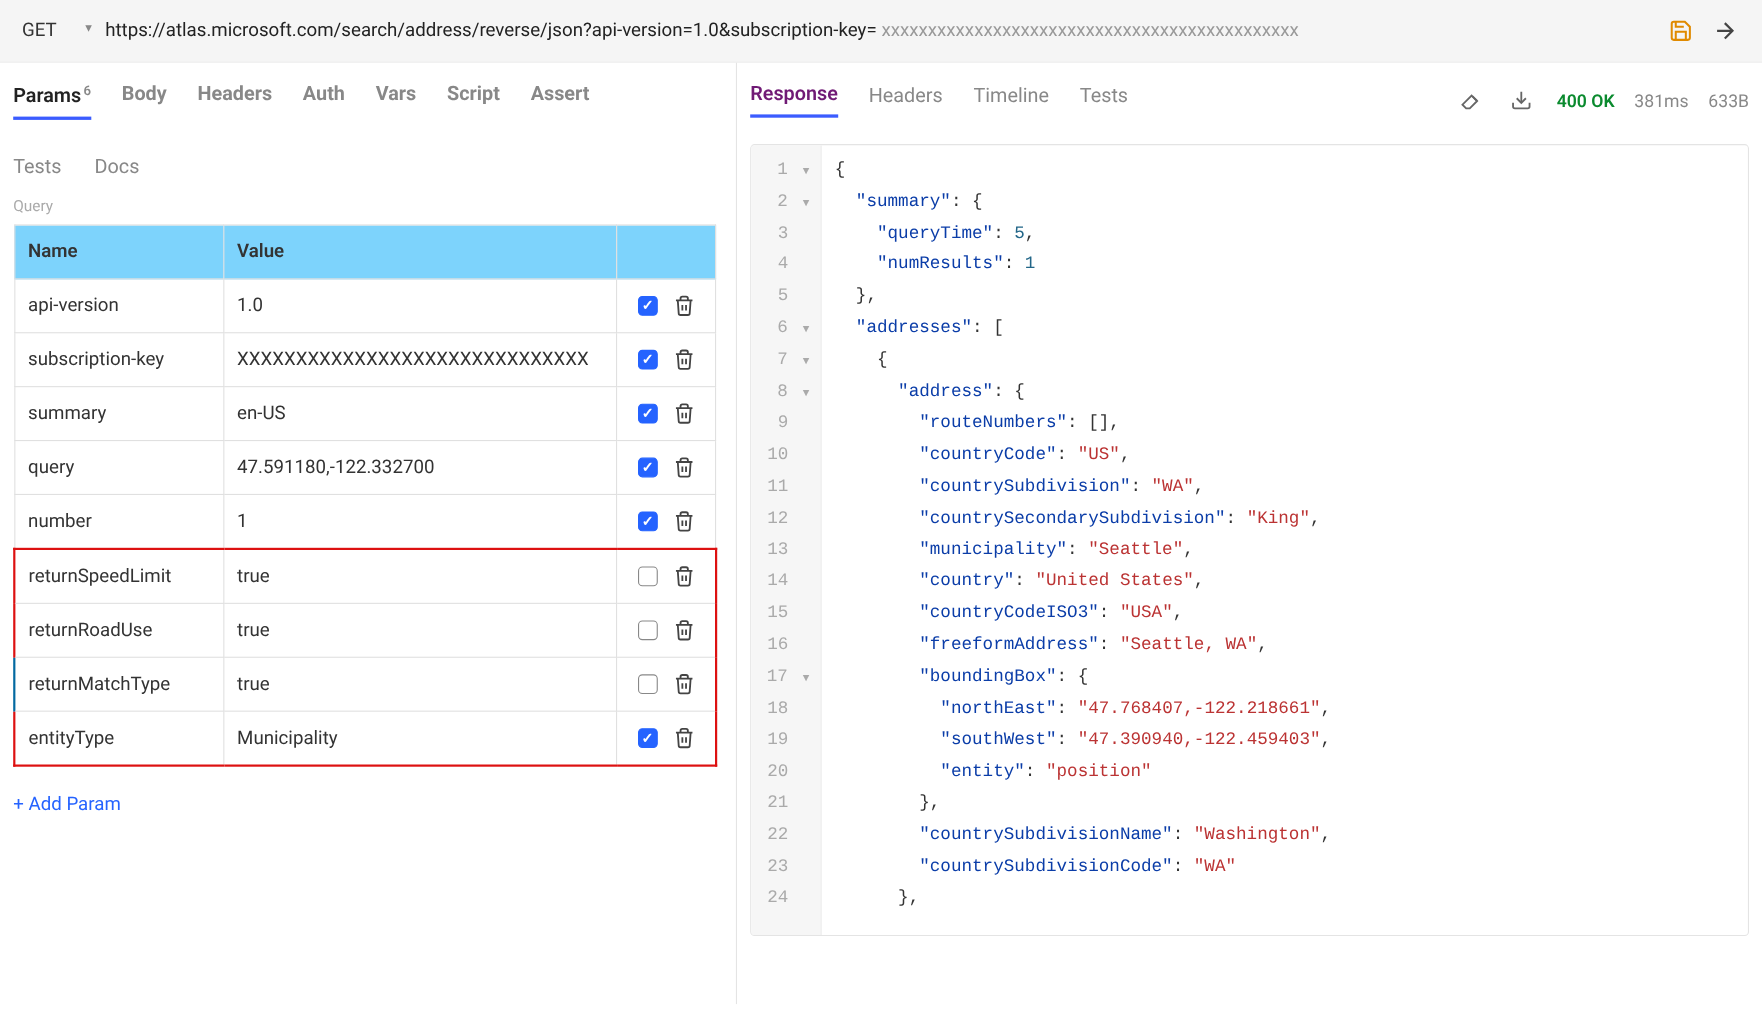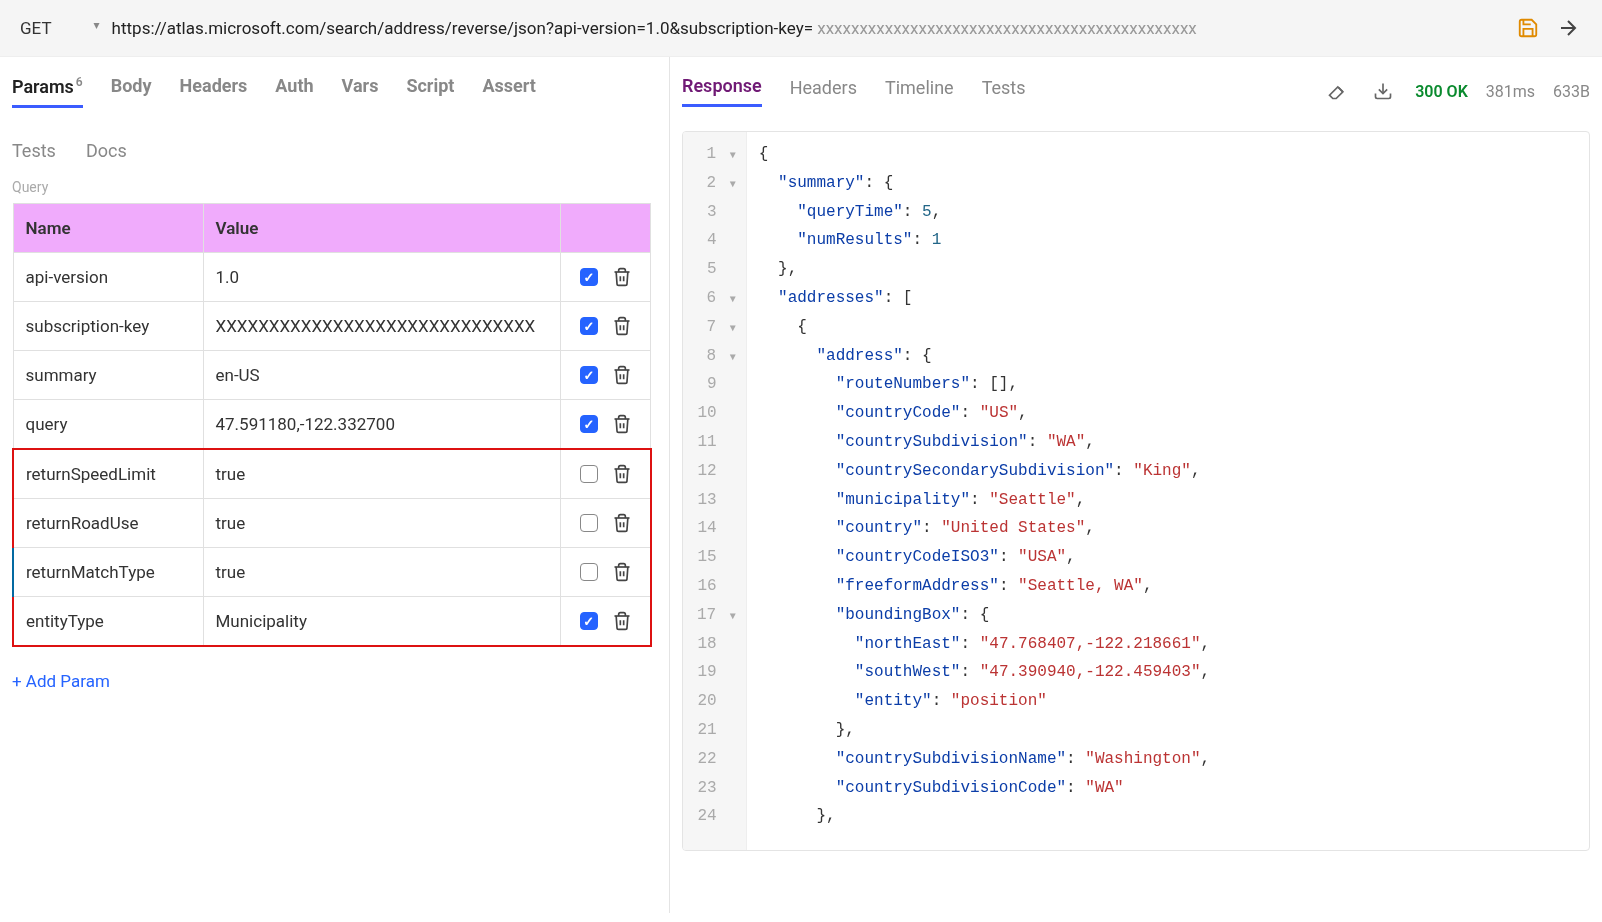--- a/index.html
+++ b/index.html
@@ -1,37 +1,37 @@
 <!DOCTYPE html>
 <html><head>
 <meta charset="utf-8">
 <style>
 * { box-sizing: border-box; margin: 0; padding: 0; }
 body { font-family: -apple-system, BlinkMacSystemFont, "Segoe UI", Roboto, sans-serif; font-size: 16px; color: #333; background: #fff; }
 .topbar { display: flex; align-items: center; gap: 12px; background: #f5f5f5; padding: 14px 20px; border-bottom: 1px solid #eee; }
-.method { display: flex; align-items: flex-start; gap: 42px; color: #333; font-size: 17px; cursor: pointer; }
+.method { display: flex; align-items: flex-start; gap: 26px; color: #333; font-size: 17px; cursor: pointer; }
 .chev { font-size: 12px; color: #888; }
 .url { flex: 1; font-size: 17px; color: #222; overflow: hidden; white-space: nowrap; }
 .url-mask { color: #999; letter-spacing: 0px; }
 .icon-btn { width: 28px; height: 28px; display: flex; align-items: center; justify-content: center; cursor: pointer; }
 .save-icon svg { stroke: #e08a00; }
 .send-icon svg { stroke: #444; }
 .main { display: flex; height: calc(922px - 66px); }
 .left { width: 670px; padding: 18px 8px; border-right: 1px solid #e4e4e4; }
 .right { flex: 1; padding: 18px 8px; }
 .tabs { display: flex; gap: 28px; padding: 0 4px 12px; border-bottom: 0; font-size: 18px; color: #888; }
 .tab { cursor: pointer; padding-bottom: 8px; font-weight: bold; }
 .tab.active { color: #222; font-weight: 600; border-bottom: 3px solid #3b5cff; }
 .sup { font-size: 12px; vertical-align: super; color: #888; font-weight: 600; margin-left: 2px; }
 .subtabs { display: flex; gap: 30px; font-size: 18px; color: #888; padding: 20px 4px 18px; }
 .subtab { cursor: pointer; }
 .section-label { font-size: 14px; color: #aaa; padding: 0 4px 8px; }
 table.params { width: 98%; border-collapse: collapse; margin-left: 4px; }
 table.params th, table.params td { border: 1px solid #e0e0e0; padding: 14px 12px; text-align: left; font-size: 17px; }
-table.params th { font-weight: 600; color: #333; background: #f0abfc; }
+table.params th { font-weight: 600; color: #333; background: #7dd3fc; }
 .name-col { width: 190px; }
 .val-col { }
 .act-col { width: 90px; text-align: center; }
 .act-cell { display: flex; align-items: center; justify-content: center; gap: 14px; }
 .cb { width: 18px; height: 18px; border: 1.5px solid #888; border-radius: 4px; display: inline-flex; align-items: center; justify-content: center; background: #fff; cursor: pointer; }
 .cb.checked { background: #2563ff; border-color: #2563ff; }
 .cb.checked::after { content: "✓"; color: #fff; font-size: 13px; font-weight: 700; }
 .trash { cursor: pointer; display: inline-flex; }
 .trash svg { stroke: #444; }
 .add-param { color: #2563ff; font-size: 17px; cursor: pointer; padding: 24px 4px 8px; }
@@ -167,20 +167,37 @@
                     <polyline points="3 6 5 6 21 6"></polyline>
                     <path d="M19 6l-1 14a2 2 0 0 1-2 2H8a2 2 0 0 1-2-2L5 6"></path>
                     <path d="M10 11v6M14 11v6"></path>
                     <path d="M8 6V4a2 2 0 0 1 2-2h4a2 2 0 0 1 2 2v2"></path>
                   </svg>
                 </span>
               </div>
             </td>
           </tr>
           <tr>
+            <td>number</td>
+            <td>1</td>
+            <td>
+              <div class="act-cell">
+                <span class="cb checked"></span>
+                <span class="trash">
+                  <svg width="20" height="20" viewBox="0 0 24 24" fill="none" stroke-width="2">
+                    <polyline points="3 6 5 6 21 6"></polyline>
+                    <path d="M19 6l-1 14a2 2 0 0 1-2 2H8a2 2 0 0 1-2-2L5 6"></path>
+                    <path d="M10 11v6M14 11v6"></path>
+                    <path d="M8 6V4a2 2 0 0 1 2-2h4a2 2 0 0 1 2 2v2"></path>
+                  </svg>
+                </span>
+              </div>
+            </td>
+          </tr>
+          <tr>
             <td style="border-left:2px solid #d11;border-top:2px solid #d11;">returnSpeedLimit</td>
             <td style="border-top:2px solid #d11;">true</td>
             <td style="border-right:2px solid #d11;border-top:2px solid #d11;">
               <div class="act-cell">
                 <span class="cb"></span>
                 <span class="trash">
                   <svg width="20" height="20" viewBox="0 0 24 24" fill="none" stroke-width="2">
                     <polyline points="3 6 5 6 21 6"></polyline>
                     <path d="M19 6l-1 14a2 2 0 0 1-2 2H8a2 2 0 0 1-2-2L5 6"></path>
                     <path d="M10 11v6M14 11v6"></path>
@@ -260,21 +277,21 @@
               <line x1="14" y1="8" x2="19" y2="13"></line>
             </svg>
           </span>
         <span class="icon-btn dl">
             <svg width="20" height="20" viewBox="0 0 24 24" fill="none" stroke-width="2">
               <path d="M21 15v4a2 2 0 0 1-2 2H5a2 2 0 0 1-2-2v-4"></path>
               <polyline points="7 10 12 15 17 10"></polyline>
               <line x1="12" y1="15" x2="12" y2="3"></line>
             </svg>
           </span>
-        <span class="status-ok">300 OK</span>
+        <span class="status-ok">400 OK</span>
         <span class="muted">381ms</span>
         <span class="muted">633B</span>
       </div>
     </div>
     <div class="code-area">
       <div class="gutter" id="gutter">
           <span class="ln">1 <span class="fold">▼</span></span>
           <span class="ln">2 <span class="fold">▼</span></span>
           <span class="ln">3 &nbsp;</span>
           <span class="ln">4 &nbsp;</span>

